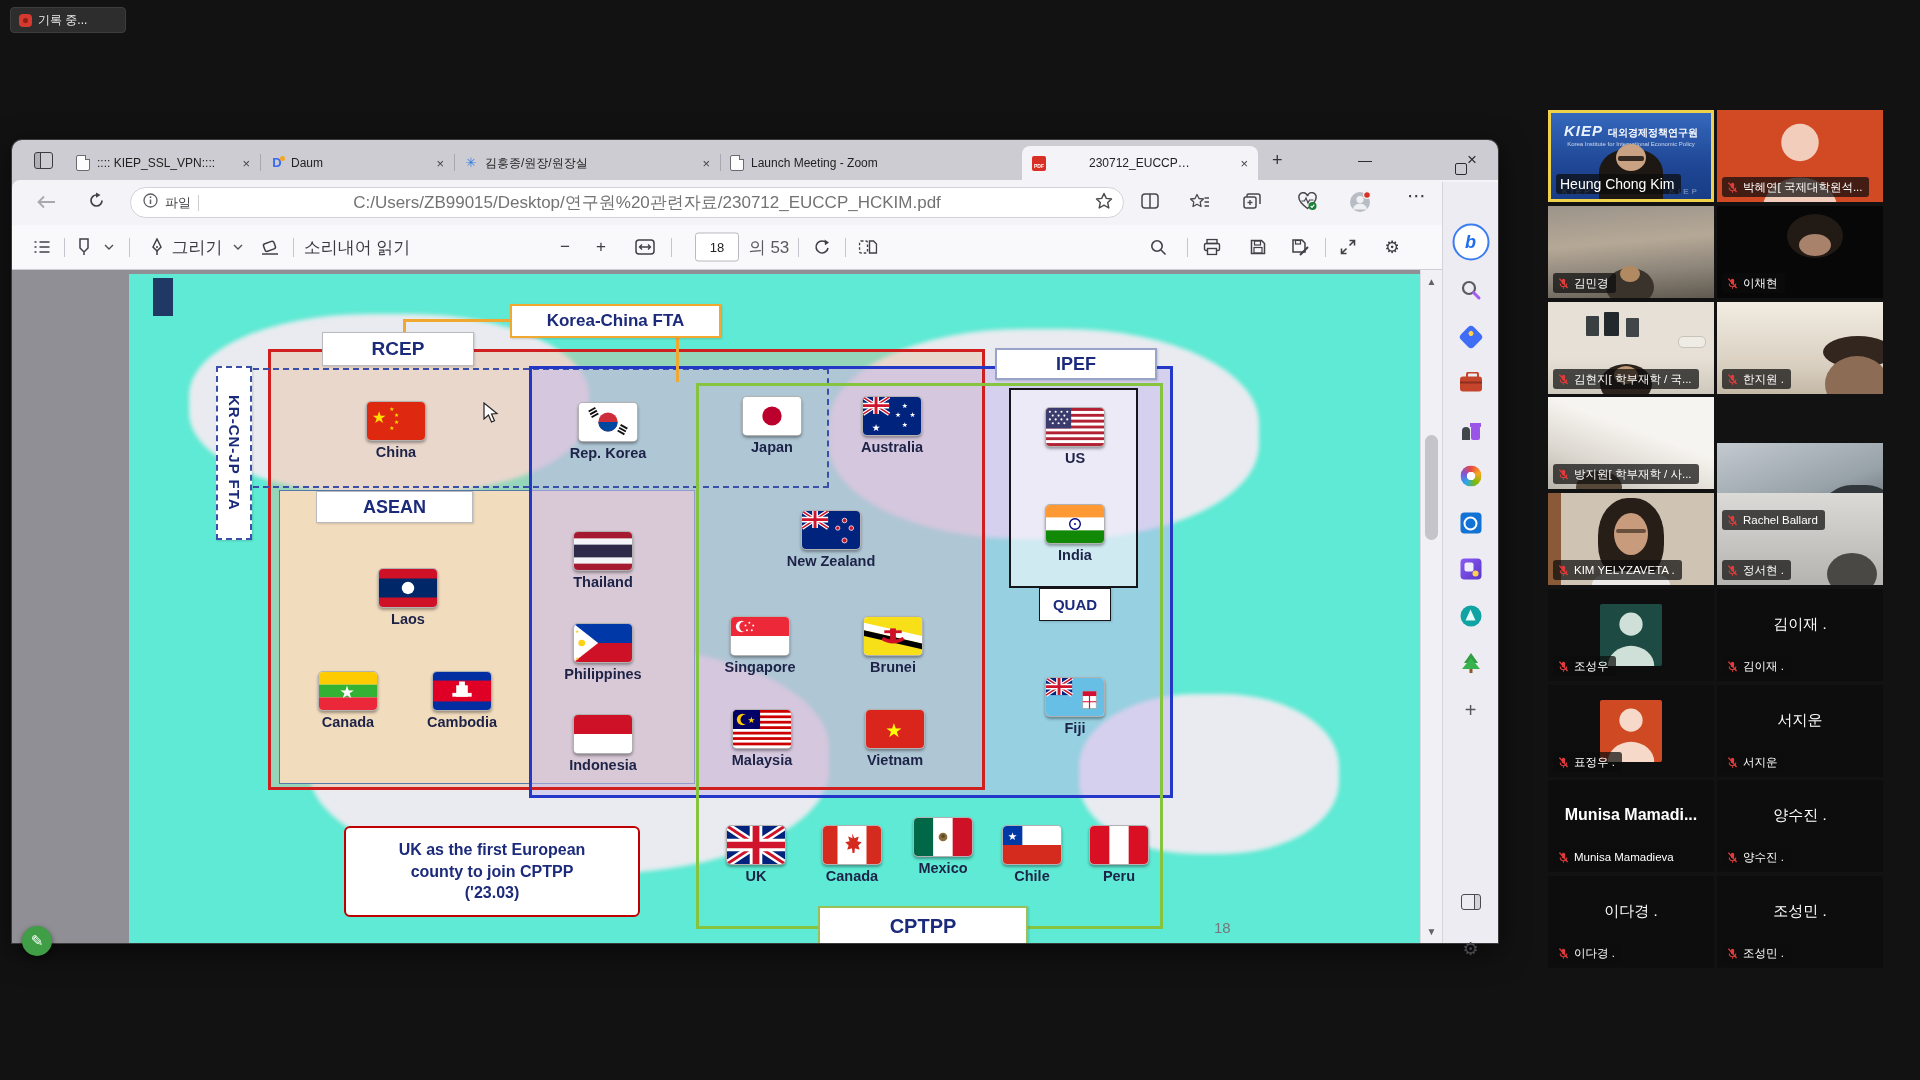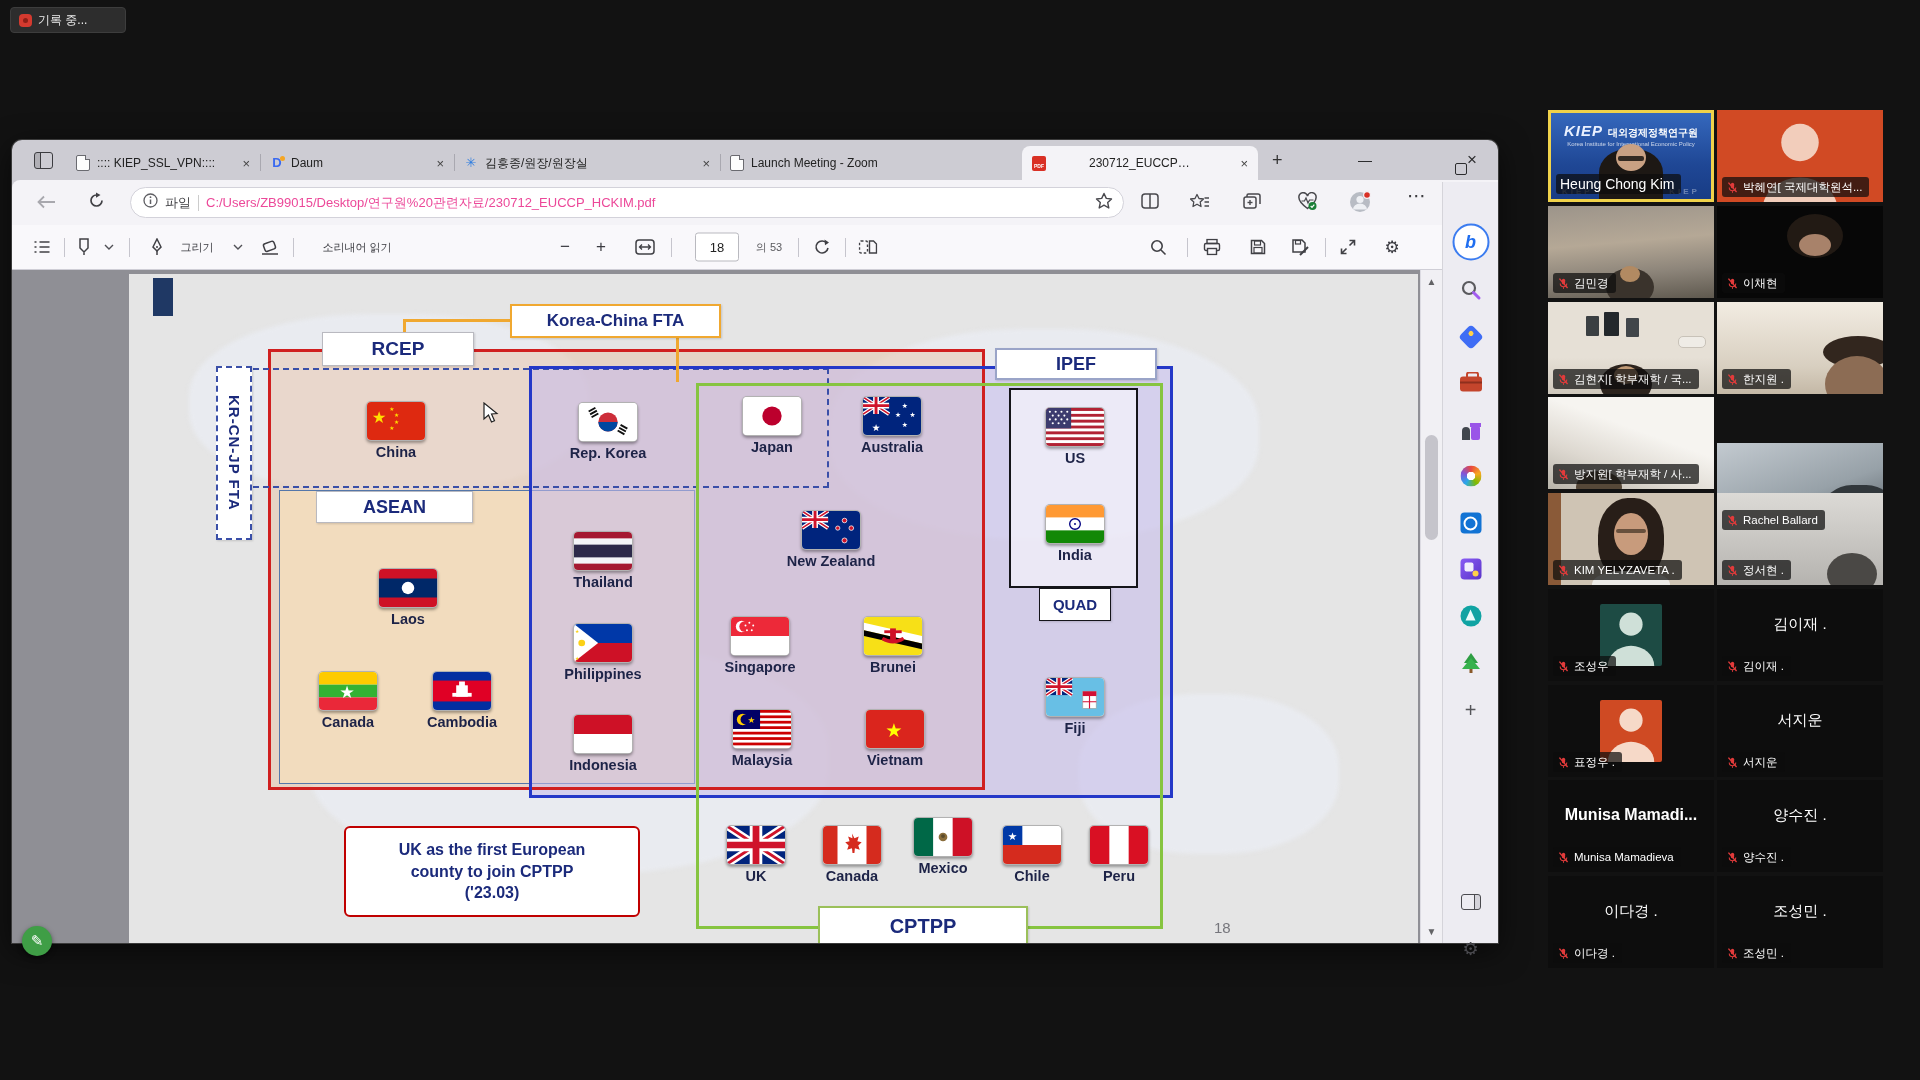--- a/index.html
+++ b/index.html
@@ -33,32 +33,32 @@
   .newtab{position:absolute;top:10px;font-size:18px;color:#333;}
   .winbtn{position:absolute;top:8px;width:30px;height:24px;display:flex;align-items:center;justify-content:center;color:#2c2c2e;font-size:14px;}
   .winbtn .sq{width:10px;height:10px;border:1.5px solid #2c2c2e;border-radius:2px;}
   
   #urlrow{position:absolute;left:0;top:40px;right:0;height:45px;background:#f4f3f7;border-radius:8px 0 0 0;}
   .nav-ico{position:absolute;top:12px;}
   #urlpill{position:absolute;left:118px;top:7px;width:994px;height:31px;background:#fff;border:1px solid #d3d2da;
     border-radius:16px;display:flex;align-items:center;padding:0 10px 0 12px;box-sizing:border-box;gap:7px;}
   #urlpill .scheme{font-size:13px;color:#3c3c40;}
   #urlpill .pdiv{width:1px;height:16px;background:#ccc;}
-  #urlpill .url{font-size:13px;color:#ec4899;white-space:nowrap;overflow:hidden;flex:1;}
+  #urlpill .url{font-size:17px;color:#737373;white-space:nowrap;overflow:hidden;flex:1;text-align:center;}
   .rowico{position:absolute;top:13px;}
   
   #pdfbar{position:absolute;left:0;top:85px;width:1430px;height:45px;background:#f9f8fb;border-bottom:1px solid #cfced6;box-sizing:border-box;}
   .pt{position:absolute;top:50%;transform:translate(-50%,-50%);display:flex;align-items:center;color:#3a3a40;}
   .ptdiv{position:absolute;top:13px;width:1px;height:19px;background:#c6c5cd;}
-  .ptlabel{font-size:11px;color:#3a3a40;white-space:nowrap;}
+  .ptlabel{font-size:17px;color:#3a3a40;white-space:nowrap;}
   #pageinput{width:38px;height:25px;border:1px solid #b9b9bf;border-radius:3px;background:#fff;text-align:center;font-size:13px;color:#222;font-family:inherit;}
   .pm{font-size:17px;color:#3a3a40;}
   
   #content{position:absolute;left:0;top:130px;width:1430px;height:673px;background:#8f8f95;overflow:hidden;}
-  #page{position:absolute;left:117px;top:4px;width:1289px;height:680px;background:#e5e5e5;overflow:hidden;}
+  #page{position:absolute;left:117px;top:4px;width:1289px;height:680px;background:#5eead4;overflow:hidden;padding-left:8px;}
   
   #vscroll{position:absolute;left:1408px;top:130px;width:22px;height:673px;background:#f1f0f4;border-left:1px solid #dcdbe2;box-sizing:border-box;}
   #vscroll .arr{position:absolute;left:0;right:0;text-align:center;color:#636366;font-size:10px;}
   #vscroll .thumb{position:absolute;left:4px;width:13px;border-radius:7px;background:#c5c4cb;}
   
   #rail{position:absolute;left:1430px;top:42px;width:56px;height:761px;background:#edecf2;border-left:1px solid #d5d4da;box-sizing:border-box;}
   .railico{position:absolute;left:50%;transform:translate(-50%,-50%);display:flex;align-items:center;justify-content:center;}
   
   .mapblob{position:absolute;background:#e9ebf0;border-radius:45%;filter:blur(2px);}
   .grp-rect{position:absolute;box-sizing:border-box;}

